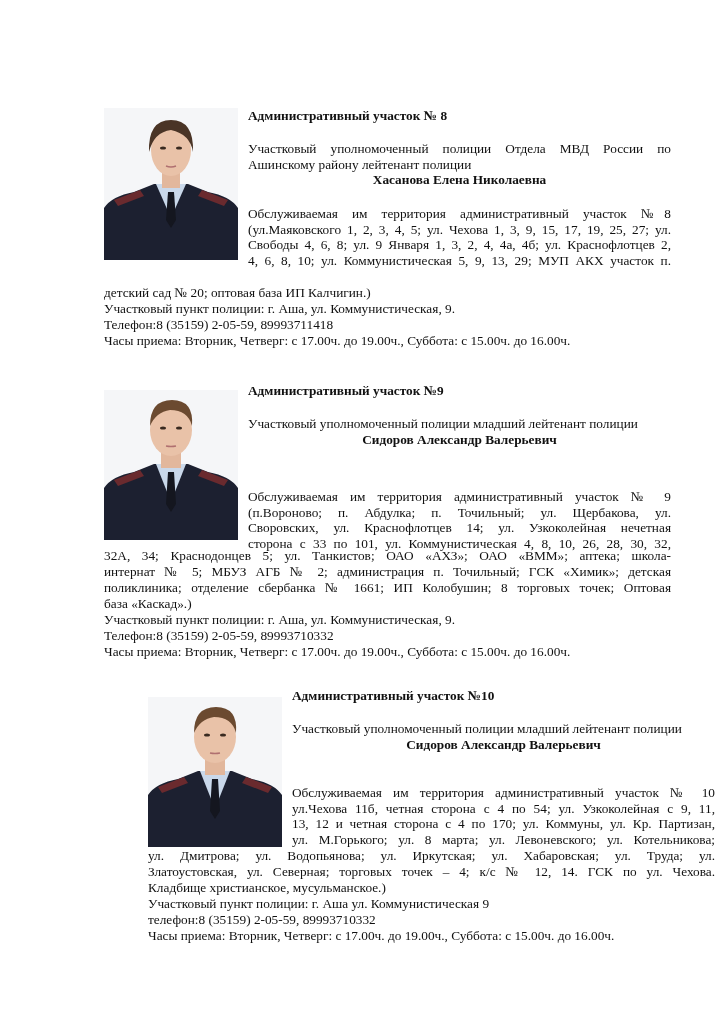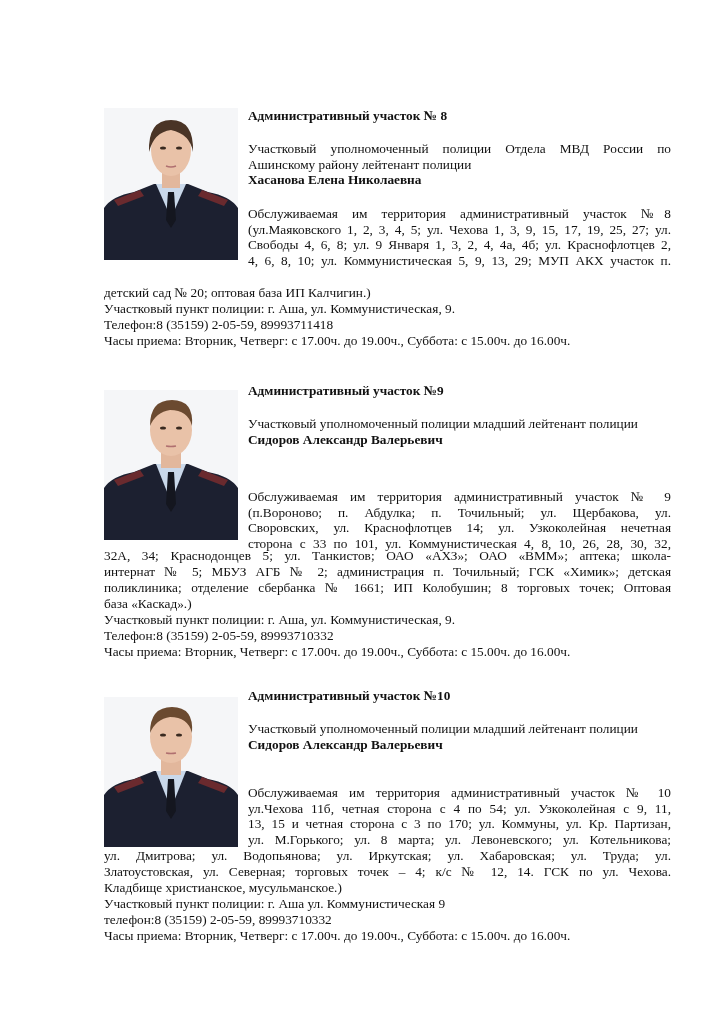--- a/index.html
+++ b/index.html
@@ -5,21 +5,21 @@
   html, body { margin: 0; padding: 0; background: #ffffff; }
   body { width: 724px; height: 1024px; position: relative; overflow: hidden;
          font-family: "Liberation Serif", "DejaVu Serif", serif; color: #111; }
   .page { position: absolute; left: 0; top: 0; width: 608px; height: 1024px; }
   .section { position: absolute; left: 104px; width: 567px; }
   .photo { position: absolute; left: 0; width: 134px; overflow: hidden; background: #f4f5f7; }
   .photo svg { display: block; width: 100%; height: 100%; }
   .text-col { position: absolute; left: 144px; right: 0; }
   .title { font-weight: bold; font-size: 13.3px; line-height: 16px; margin: 0; }
   .para { font-size: 13.3px; line-height: 15.7px; margin: 0; text-align: justify; }
-  .name { font-weight: bold; font-size: 13.3px; line-height: 15.7px; margin: 0; }
+  .name { font-weight: bold; font-size: 13.3px; line-height: 15.7px; margin: 0; text-align: center; }
   .line { font-size: 13.3px; line-height: 15.7px; white-space: nowrap; position: absolute; left: 0; }
   .wrapline { font-size: 13.3px; line-height: 15.7px; position: absolute; left: 0; right: 0; text-align: justify; text-align-last: justify; }
 </style>
 </head>
 <body>
 
 <div class="page">
 
   <div class="section" style="top:108px; height:260px;">
     <div class="photo" style="top:0; height:152px;">
@@ -85,21 +85,21 @@
     </div>
     <div class="wrapline" style="top:165px;">32А, 34; Краснодонцев 5; ул. Танкистов; ОАО «АХЗ»; ОАО «ВММ»; аптека; школа-</div>
     <div class="wrapline" style="top:181px;">интернат № 5; МБУЗ АГБ № 2; администрация п. Точильный; ГСК «Химик»; детская</div>
     <div class="wrapline" style="top:197px;">поликлиника; отделение сбербанка № 1661; ИП Колобушин; 8 торговых точек; Оптовая</div>
     <div class="line" style="top:213px;">база «Каскад».)</div>
     <div class="line" style="top:229px;">Участковый пункт полиции: г. Аша, ул. Коммунистическая, 9.</div>
     <div class="line" style="top:245px;">Телефон:8 (35159) 2-05-59, 89993710332</div>
     <div class="line" style="top:261px;">Часы приема: Вторник, Четверг: с 17.00ч. до 19.00ч., Суббота: с 15.00ч. до 16.00ч.</div>
   </div>
 
-  <div class="section" style="top:688px; height:270px;">
+  <div class="section" style="top:688px; height:270px;margin-left:44px;">
     <div class="photo" style="top:9px; height:150px;">
       <svg viewBox="0 0 134 150">
         <rect width="134" height="150" fill="#f5f6f8"></rect>
         <path d="M0 150 L0 98 Q8 86 30 82 L50 74 L84 74 L104 82 Q126 86 134 98 L134 150 Z" fill="#1c2030"></path>
         <path d="M10 90 L36 80 L40 86 L14 96 Z" fill="#6a2a2e"></path>
         <path d="M124 90 L98 80 L94 86 L120 96 Z" fill="#6a2a2e"></path>
         <path d="M52 74 L67 112 L82 74 Z" fill="#c9d8ea"></path>
         <path d="M64 82 L70 82 L72 114 L67 122 L62 114 Z" fill="#14161f"></path>
         <rect x="57" y="56" width="20" height="22" fill="#e2b79c"></rect>
         <ellipse cx="67" cy="40" rx="21" ry="26" fill="#e9c2a8"></ellipse>
@@ -110,21 +110,21 @@
       </svg>
     </div>
     <div class="text-col" style="top:0;">
       <p class="title">Административный участок №10</p>
       <p class="para" style="margin-top:17px;">Участковый уполномоченный полиции младший лейтенант полиции</p>
       <p class="name">Сидоров Александр Валерьевич</p>
     </div>
     <div class="text-col" style="top:97px; height:63px;">
       <div class="wrapline" style="top:0;">Обслуживаемая им территория административный участок № 10</div>
       <div class="wrapline" style="top:15.7px;">ул.Чехова 11б, четная сторона с 4 по 54; ул. Узкоколейная с 9, 11,</div>
-      <div class="wrapline" style="top:31.4px;">13, 15 и четная сторона с 3 по 170; ул. Коммуны, ул. Кр. Партизан,</div>
+      <div class="wrapline" style="top:31.4px;">13, 12 и четная сторона с 4 по 170; ул. Коммуны, ул. Кр. Партизан,</div>
       <div class="wrapline" style="top:47.1px;">ул. М.Горького; ул. 8 марта; ул. Левоневского; ул. Котельникова;</div>
     </div>
     <div class="wrapline" style="top:160px;">ул. Дмитрова; ул. Водопьянова; ул. Иркутская; ул. Хабаровская; ул. Труда; ул.</div>
     <div class="wrapline" style="top:176px;">Златоустовская, ул. Северная; торговых точек – 4; к/с № 12, 14. ГСК по ул. Чехова.</div>
     <div class="line" style="top:192px;">Кладбище христианское, мусульманское.)</div>
     <div class="line" style="top:208px;">Участковый пункт полиции: г. Аша ул. Коммунистическая 9</div>
     <div class="line" style="top:224px;">телефон:8 (35159) 2-05-59, 89993710332</div>
     <div class="line" style="top:240px;">Часы приема: Вторник, Четверг: с 17.00ч. до 19.00ч., Суббота: с 15.00ч. до 16.00ч.</div>
   </div>
 

